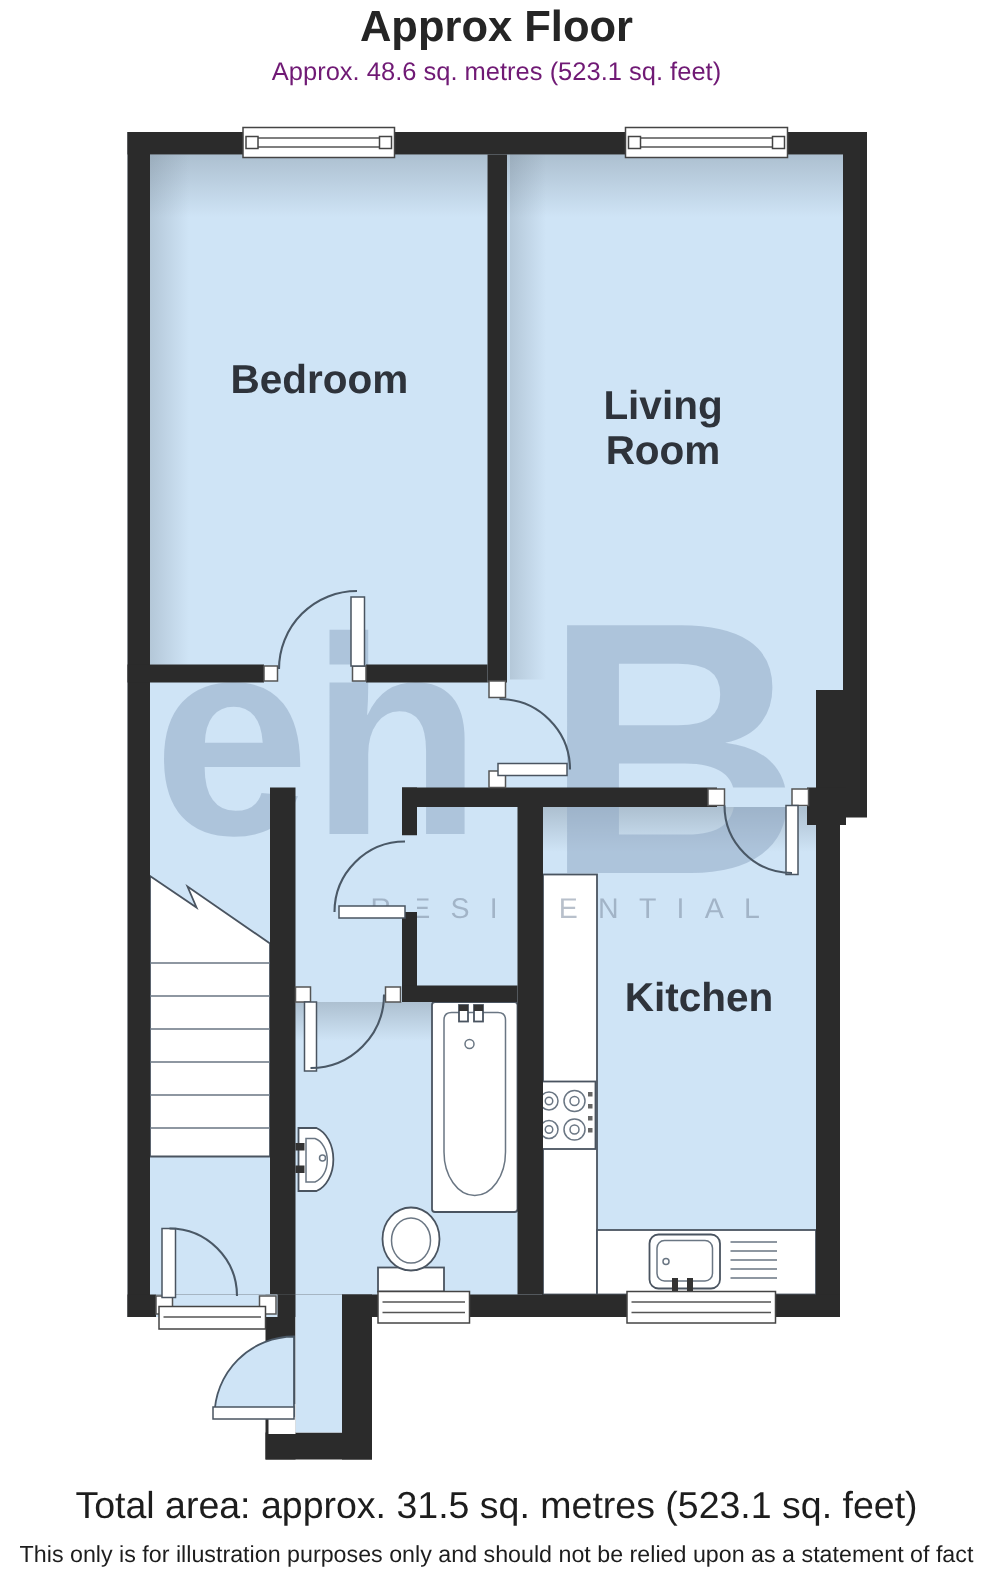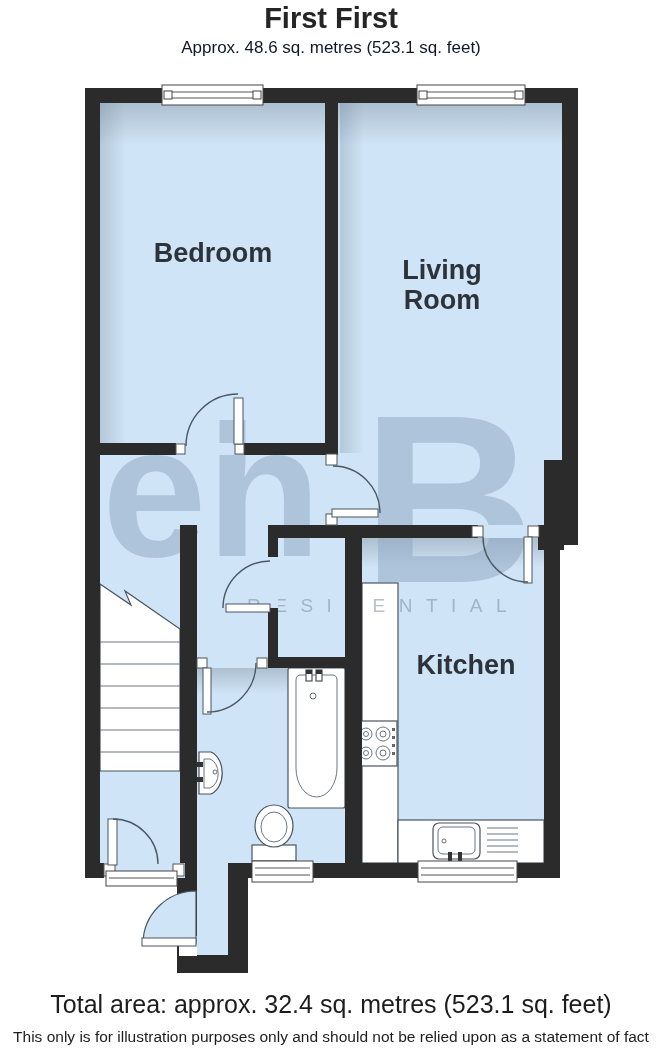--- a/index.html
+++ b/index.html
@@ -4,21 +4,21 @@
 <style>
   :root{
     --wall:#2b2b2b; --floor:#cfe4f6; --line:#4a5866; --label:#2e333b;
     --watermark:rgba(146,169,197,0.55); --tagline:rgba(125,140,160,0.55);
   }
   html,body{margin:0;padding:0;background:#ffffff;}
   .stage{position:relative;width:662px;height:1056px;background:#fff;overflow:hidden;
          font-family:"Liberation Sans", sans-serif;}
   .hdr{position:absolute;top:0;left:0;width:662px;text-align:center;}
   .hdr h1{margin:2px 0 0 0;font-size:29px;font-weight:bold;color:#252525;letter-spacing:0;}
-  .hdr p{margin:3px 0 0 0;font-size:17px;color:#0f172a;}
+  .hdr p{margin:3px 0 0 0;font-size:17px;color:#701a75;}
   .ftr{position:absolute;left:0;width:662px;text-align:center;color:#1d1d1d;}
   .ftr.total{top:990px;font-size:25px;}
   .ftr.disclaimer{top:1028px;font-size:15.5px;}
   svg.plan{position:absolute;left:0;top:0;}
   .floor{fill:var(--floor);}
   .wall{fill:var(--wall);}
   .jamb{fill:#ffffff;stroke:#555;stroke-width:1;}
   .leaf{fill:#ffffff;stroke:#4a5460;stroke-width:1;}
   .arc{fill:none;stroke:var(--line);stroke-width:1.4;}
   .pie{fill:var(--floor);stroke:var(--line);stroke-width:1.2;}
@@ -31,21 +31,21 @@
              fill:var(--label);text-anchor:middle;}
   .wm-logo{font-family:"Liberation Sans",sans-serif;font-weight:bold;fill:var(--watermark);}
   .wm-tag{font-family:"Liberation Sans",sans-serif;fill:var(--tagline);letter-spacing:13.5px;}
 </style>
 </head>
 <body>
 
 <div class="stage">
 
   <div class="hdr">
-    <h1>First First</h1>
+    <h1>Approx Floor</h1>
     <p>Approx. 48.6 sq. metres (523.1 sq. feet)</p>
   </div>
 
   <svg class="plan" width="662" height="1056" viewBox="0 0 662 1056">
     <defs>
       <linearGradient id="gTop" x1="0" y1="0" x2="0" y2="1">
         <stop offset="0" stop-color="rgba(100,115,128,0.32)"></stop>
         <stop offset="1" stop-color="rgba(100,115,128,0)"></stop>
       </linearGradient>
       <linearGradient id="gLeft" x1="0" y1="0" x2="1" y2="0">
@@ -237,16 +237,16 @@
     </g>
 
     <g>
       <text class="roomlabel" x="213" y="262">Bedroom</text>
       <text class="roomlabel" x="442" y="279">Living</text>
       <text class="roomlabel" x="442" y="309">Room</text>
       <text class="roomlabel" x="466" y="674">Kitchen</text>
     </g>
   </svg>
 
-  <div class="ftr total">Total area: approx. 32.4 sq. metres (523.1 sq. feet)</div>
+  <div class="ftr total">Total area: approx. 31.5 sq. metres (523.1 sq. feet)</div>
   <div class="ftr disclaimer">This only is for illustration purposes only and should not be relied upon as a statement of fact</div>
 
 </div>
 
 </body></html>

